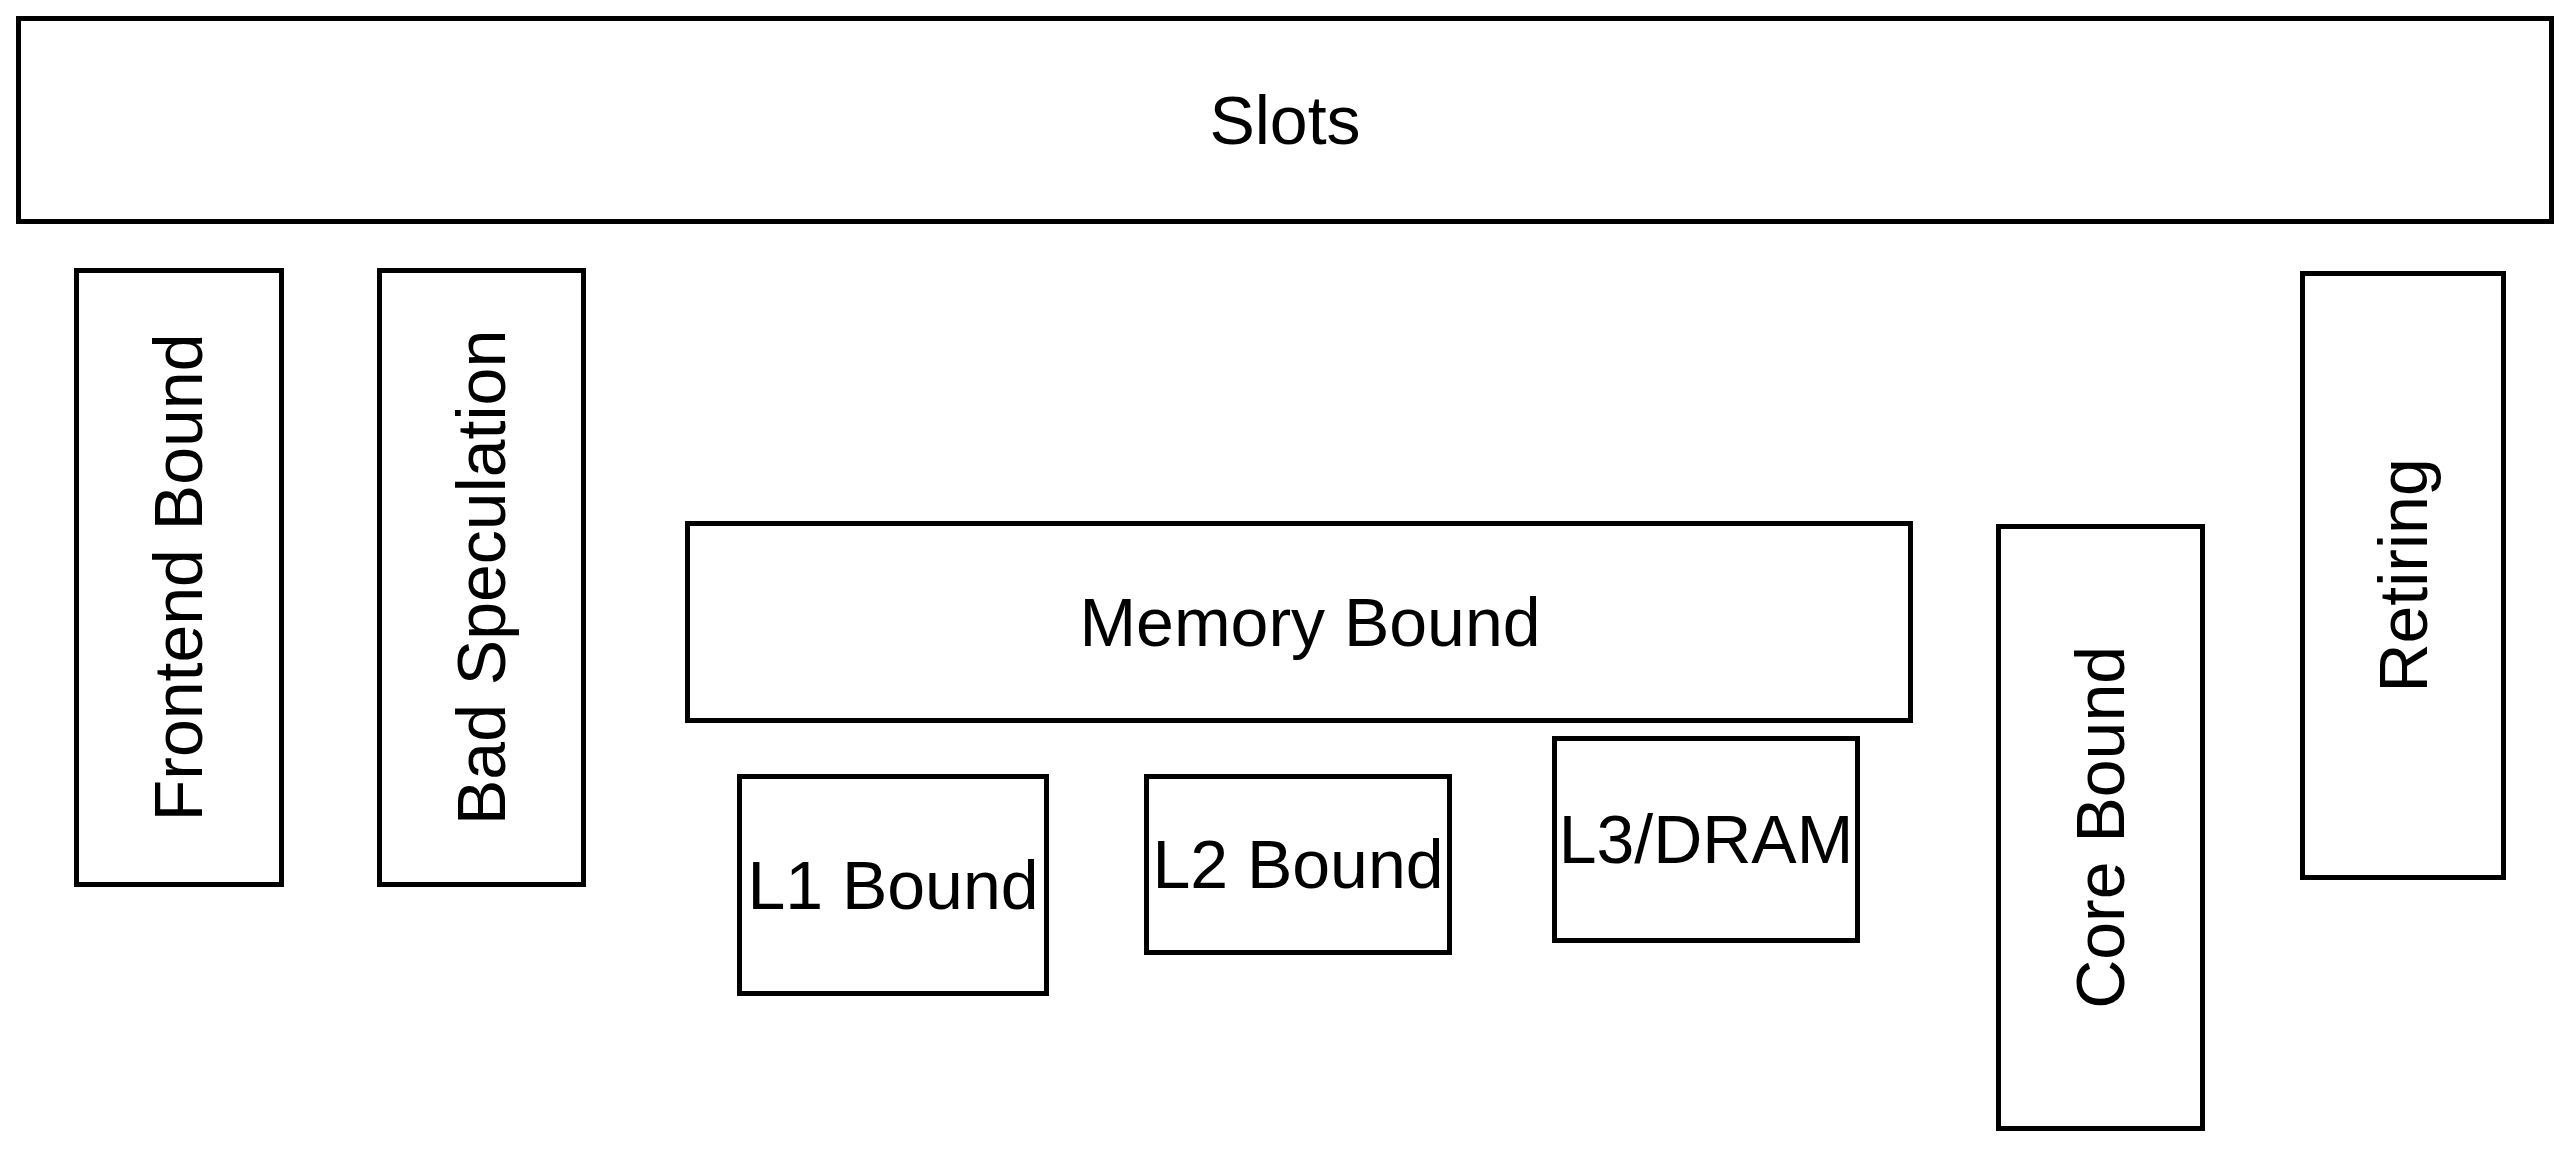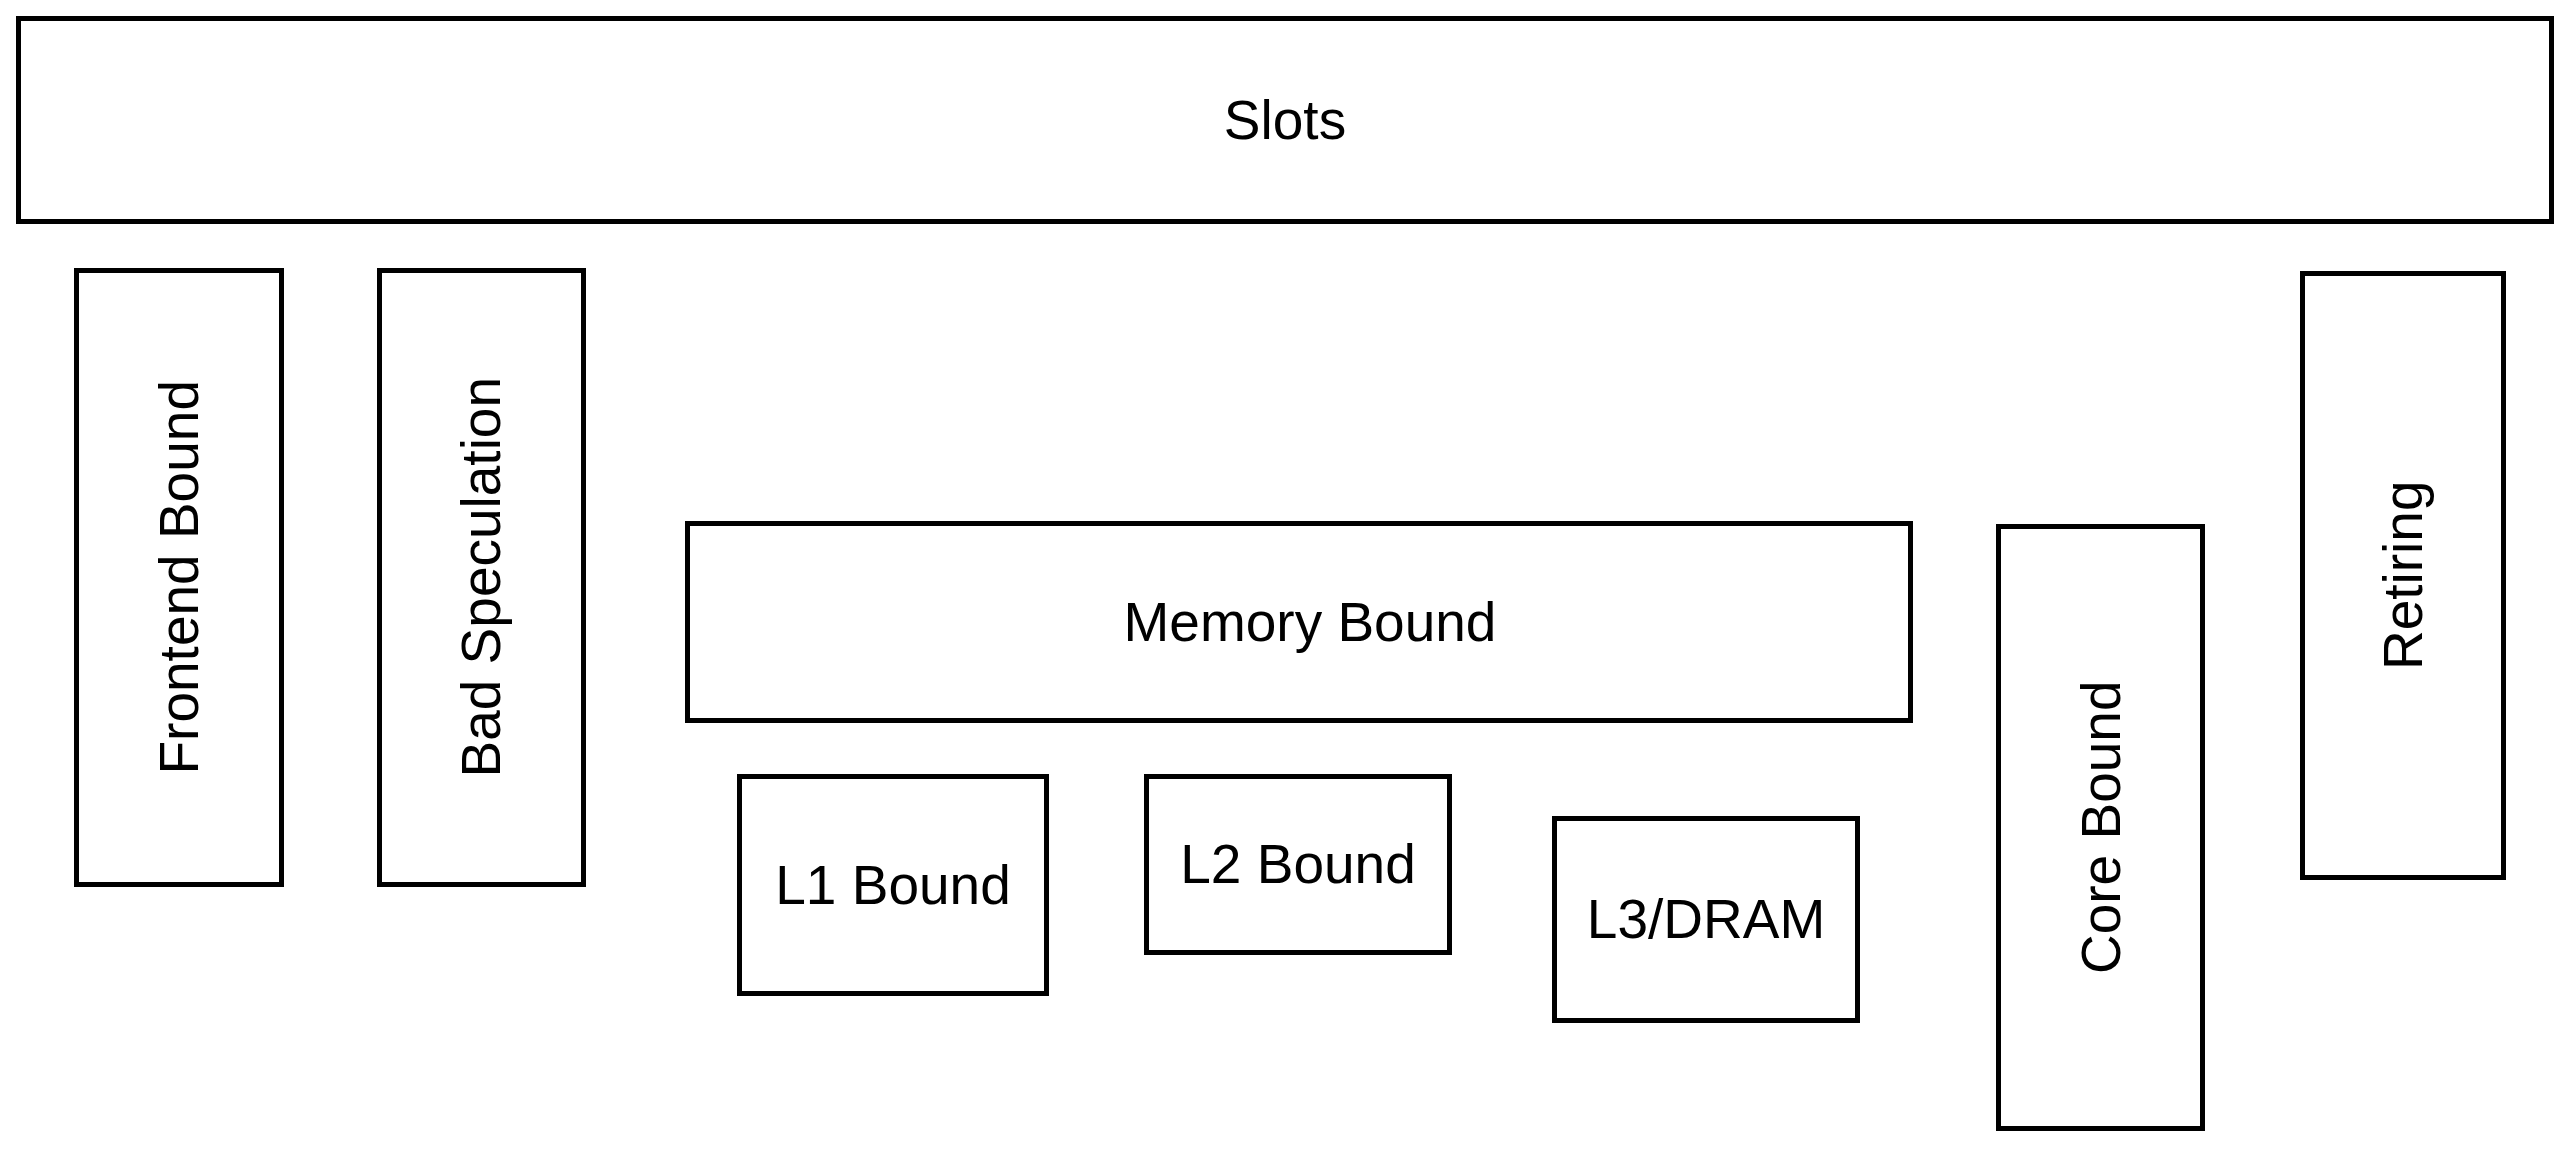--- a/index.html
+++ b/index.html
@@ -17,41 +17,41 @@
   }
   .box {
     position: absolute;
     box-sizing: border-box;
     border: 5.5px solid #000000;
     background: #ffffff;
     color: #000000;
     display: flex;
     align-items: center;
     justify-content: center;
-    font-size: 55px;
+    font-size: 68px;
     line-height: 1.1;
   }
   .label {
     white-space: nowrap;
     text-align: center;
   }
   .label.v {
     transform: rotate(-90deg);
     transform-origin: center center;
   }
 
   
   #node-slots           { left: 16px;   top: 16px;   width: 2538px; height: 208px; }
   #node-frontend-bound  { left: 74px;  top: 268px;  width: 210px;  height: 619px; }
   #node-bad-speculation { left: 377px;  top: 268px;  width: 209px;  height: 619px; }
   #node-backend-bound   { left: 685px;  top: 268px;  width: 1528px; height: 205px; }
   #node-memory-bound    { left: 685px;  top: 521px;  width: 1228px; height: 202px; padding-left: 22px; }
   #node-l1-bound        { left: 737px; top: 774px; width: 312px;  height: 222px; }
   #node-l2-bound        { left: 1144px; top: 774px; width: 308px;  height: 181px; }
-  #node-l3-dram         { left: 1552px; top: 816px; width: 308px;  height: 207px; }
+  #node-l3-dram         { left: 1552px; top: 736px; width: 308px;  height: 207px; }
   #node-core-bound      { left: 1996px; top: 524px;  width: 209px;  height: 607px; }
   #node-retiring        { left: 2300px; top: 271px;  width: 206px;  height: 609px; }
 </style>
 </head>
 <body>
 
 <div class="canvas">
 
   <div class="box" id="node-slots">
     <span class="label h">Slots</span>

